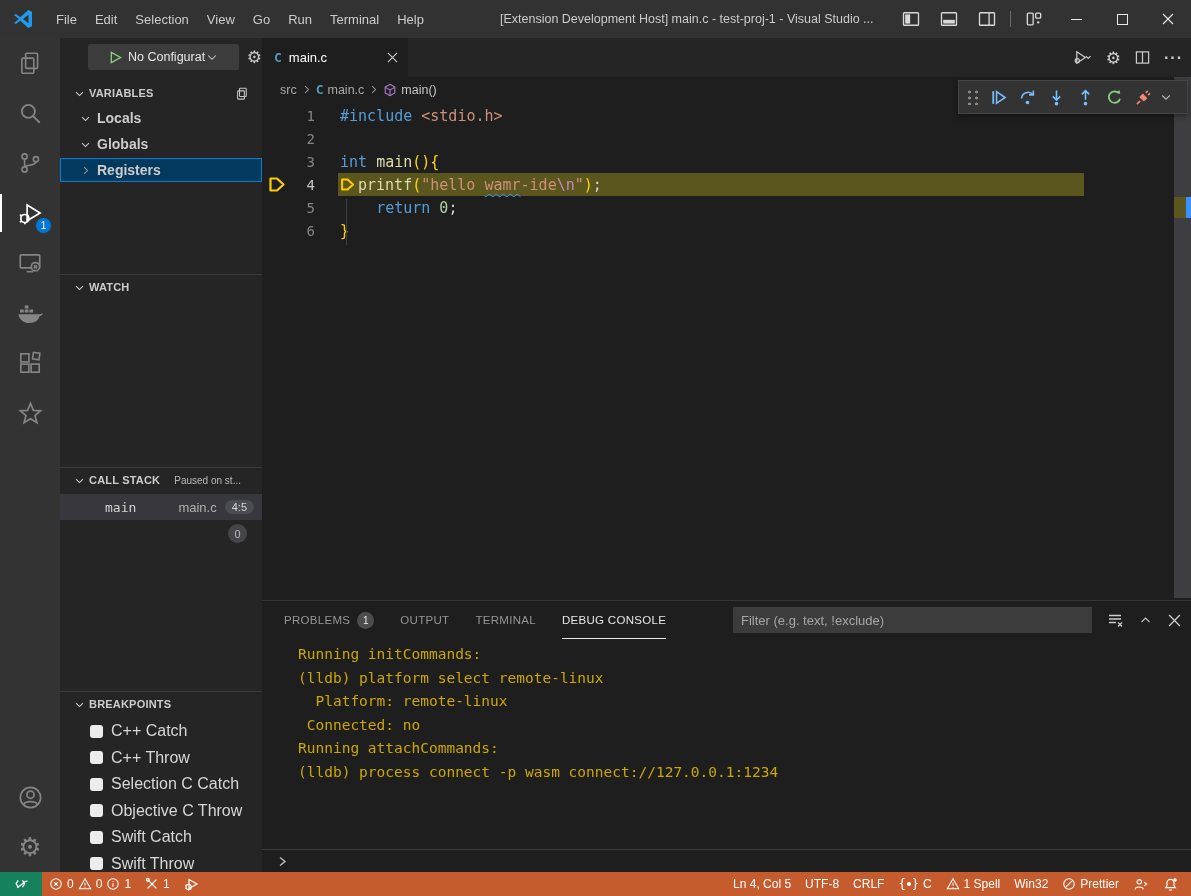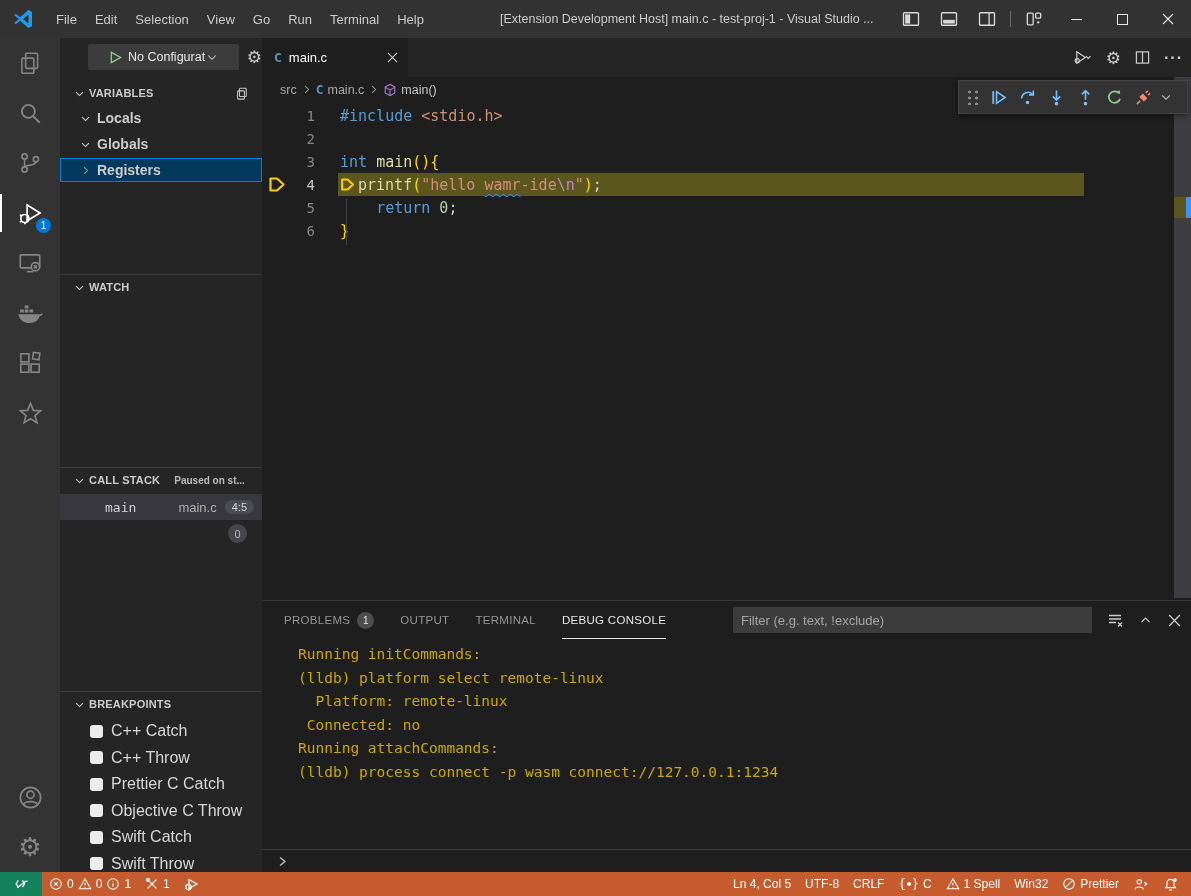--- a/index.html
+++ b/index.html
@@ -29,21 +29,21 @@
   #act-bottom { position:absolute; left:0; bottom:0; width:60px; }
 
   
   #sidebar { left:60px; top:38px; width:202px; height:834px; background:#252526; overflow:hidden; }
   #debug-toolbar-row { position:absolute; left:0; top:0; width:202px; height:38px; display:flex; align-items:center; }
   #config-dropdown { margin-left:28px; width:155px; height:26px; background:#3c3c3c; border-radius:2px; display:flex; align-items:center; padding:0 21px; }
   #config-dropdown .lbl { flex:1; font-size:12.5px; color:#e7e7e7; white-space:nowrap; overflow:hidden; }
   .section-hdr { position:absolute; left:0; width:202px; height:22px; display:flex; align-items:center; color:#cccccc;padding-left:8px; }
   .section-hdr .ttl { font-weight:bold; font-size:11px; letter-spacing:.2px; margin-left:4px; }
   .section-hdr .chev { margin-left:6px; color:#cccccc; }
-  .section-hdr .sub { font-weight:bold; font-size:10px; color:#bbbbbb; margin-left:14px; }
+  .section-hdr .sub { font-weight:normal; font-size:10px; color:#bbbbbb; margin-left:14px; }
   .divline { position:absolute; left:0; width:202px; height:1px; background:rgba(128,128,128,0.25); }
   .tree-row { position:absolute; left:0; width:202px; height:24px; display:flex; align-items:center; font-size:14px; color:#cccccc; font-weight:bold; }
   .tree-row .chev { margin-left:20px; margin-right:6px; color:#cccccc; }
   .tree-row.selected { background:#04395e; outline:1px solid #007fd4; outline-offset:-1px; }
   #callstack-row { position:absolute; left:0; width:202px; height:26px; background:#37373d; display:flex; align-items:center; }
   #callstack-row .fn { font-family:"DejaVu Sans Mono",monospace; font-size:13px; color:#d4d4d4; margin-left:45px; }
   #callstack-row .file { margin-left:auto; color:#b0b0b0; font-size:13px; }
   .pill { background:#4b4b52; color:#d7d7d7; font-size:11px; border-radius:9px; padding:1px 7px; margin:0 8px 0 8px; }
   #cs-zero-badge { position:absolute; width:19px; height:19px; border-radius:50%; background:#45454a; color:#b9b9b9; font-size:11px;
                    display:flex; align-items:center; justify-content:center; }
@@ -366,21 +366,21 @@
         <div class="bp-row" style="top: 680px;">
           <span class="bp-check"></span>
           <span>C++ Catch</span>
         </div>
         <div class="bp-row" style="top: 706.5px;">
           <span class="bp-check"></span>
           <span>C++ Throw</span>
         </div>
         <div class="bp-row" style="top: 733px;">
           <span class="bp-check"></span>
-          <span>Prettier C Catch</span>
+          <span>Selection C Catch</span>
         </div>
         <div class="bp-row" style="top: 759.5px;">
           <span class="bp-check"></span>
           <span>Objective C Throw</span>
         </div>
         <div class="bp-row" style="top: 786px;">
           <span class="bp-check"></span>
           <span>Swift Catch</span>
         </div>
         <div class="bp-row" style="top: 812.5px;">

